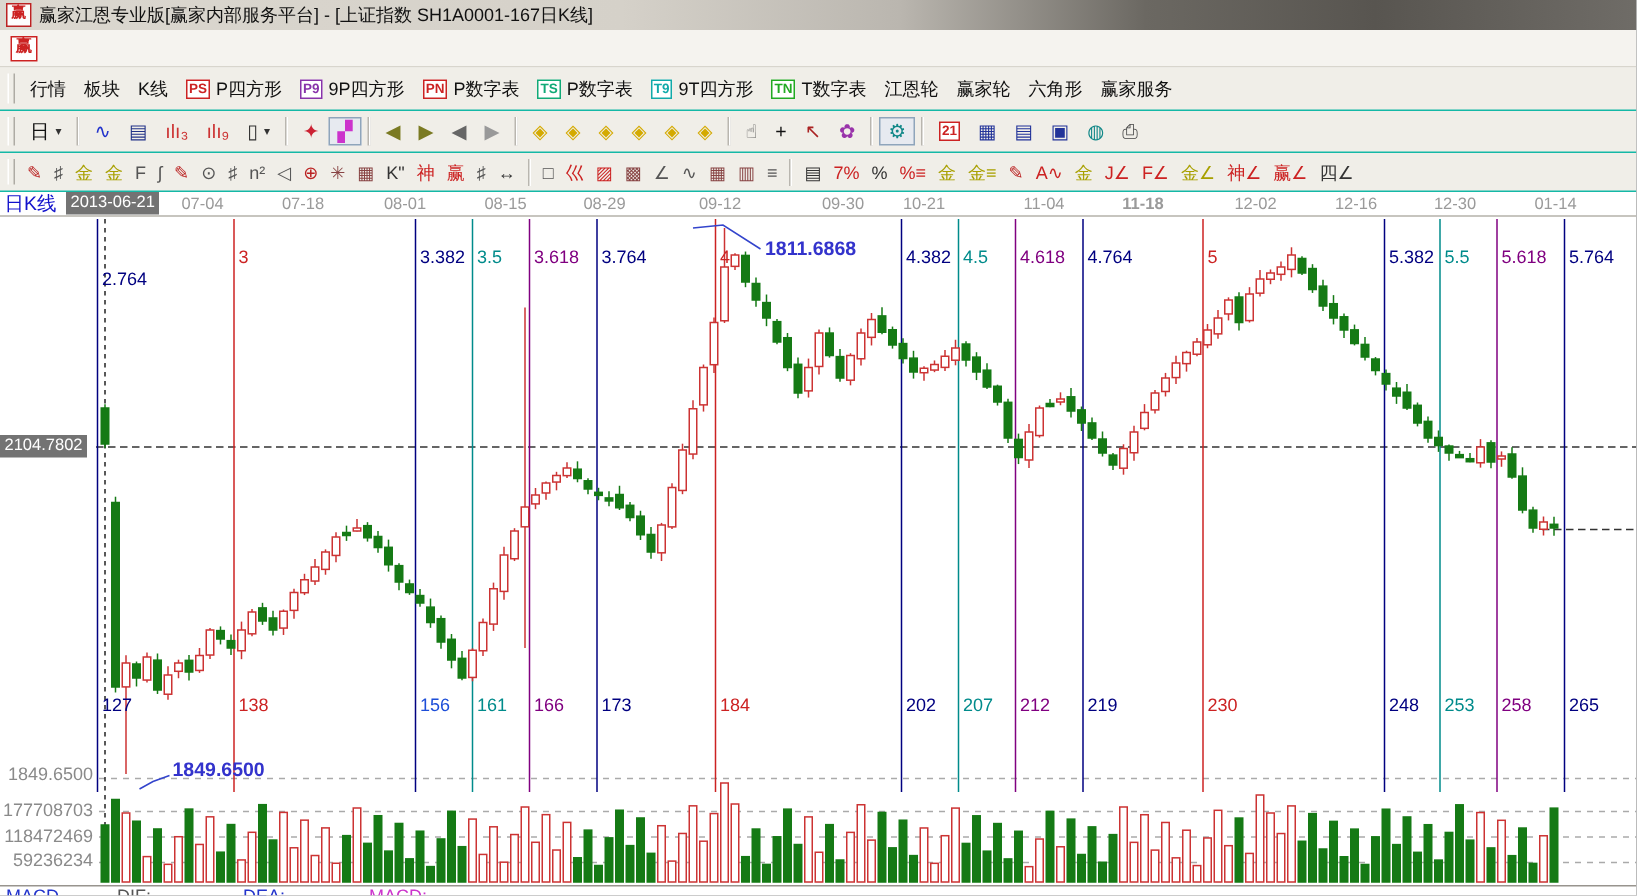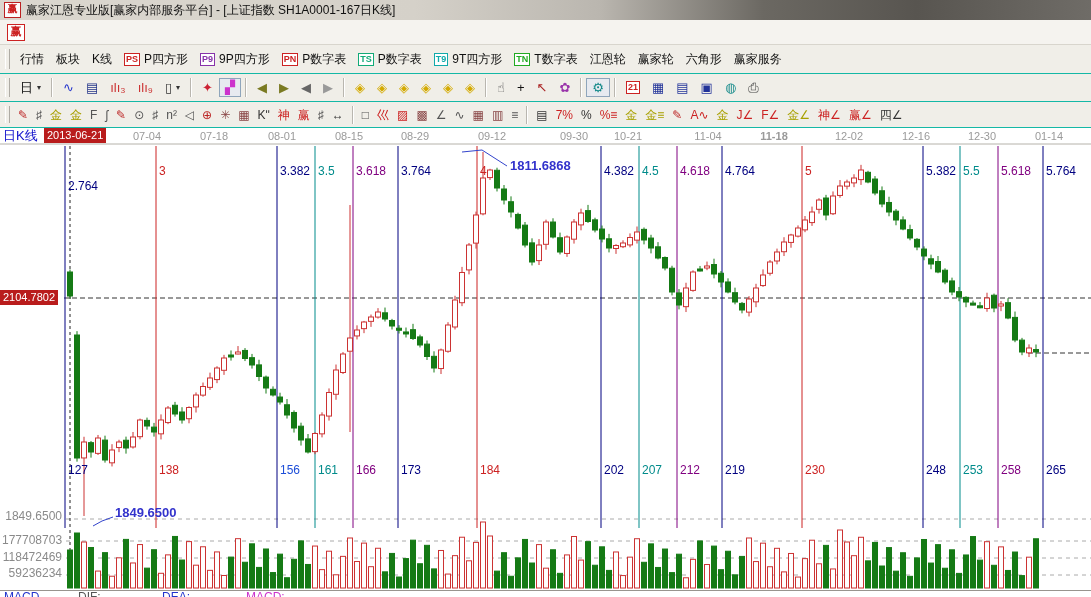--- a/index.html
+++ b/index.html
@@ -24,22 +24,22 @@
   .tb-btn.pressed{background:#e7eaf0;border:1px solid #8fa5bb;}
   .glyph{font-size:13px;line-height:13px;}
   .tb3 .glyph{font-size:12px;line-height:12px;}
   .badge{font-size:9px;font-weight:bold;border:1px solid;padding:0 1px;line-height:11px;background:#fff;}
   .arrow{font-size:8px;color:#333;}
   
   .chart-layer{position:absolute;left:0;top:0;width:1091px;height:597px;pointer-events:none;}
   .chart-svg{position:absolute;left:0;top:0;pointer-events:auto;}
   .abs{position:absolute;font-size:12px;line-height:13px;white-space:nowrap;}
   .pane-lb{color:#1111cc;font-size:13px;}
-  .date-lb{color:#9a9a9a;font-size:11px;transform:translateX(-50%);margin-left:12px;}
-  .badge-red{background:#b91c1c;color:#fff;font-size:11px;line-height:15px;padding:0 3px;}
+  .date-lb{color:#9a9a9a;font-size:11px;transform:translateX(-50%);}
+  .badge-red{background:#737373;color:#fff;font-size:11px;line-height:15px;padding:0 3px;}
   .scale-lb{color:#8a8a8a;width:60px;text-align:right;}
   .anno{color:#3333cc;font-weight:bold;font-size:13px;}
   .gann-lb{font-size:12px;}
   .macd-strip{position:absolute;left:0;top:590px;width:1091px;height:7px;overflow:hidden;
     border-top:1px solid #98948e;background:#fff;font-size:12px;line-height:13px;}
   .macd-strip span{position:absolute;top:0;}
 </style>
 </head>
 <body>
 

